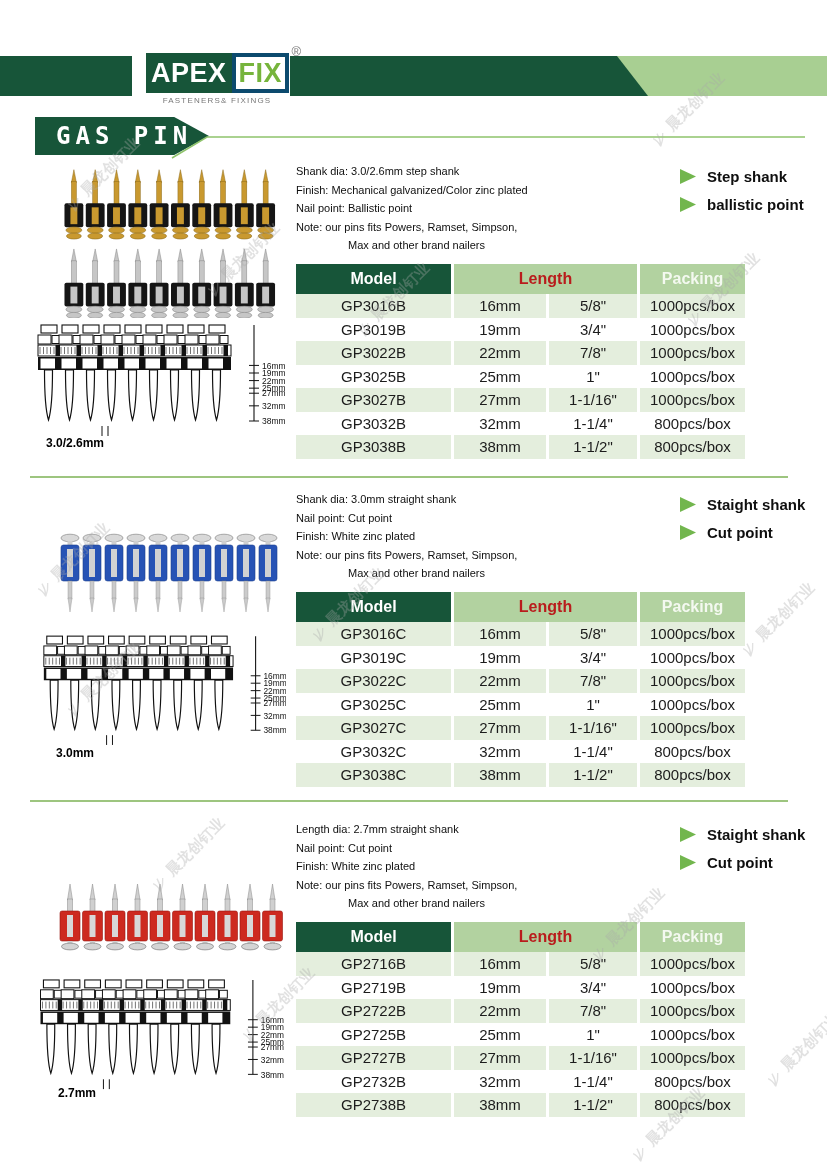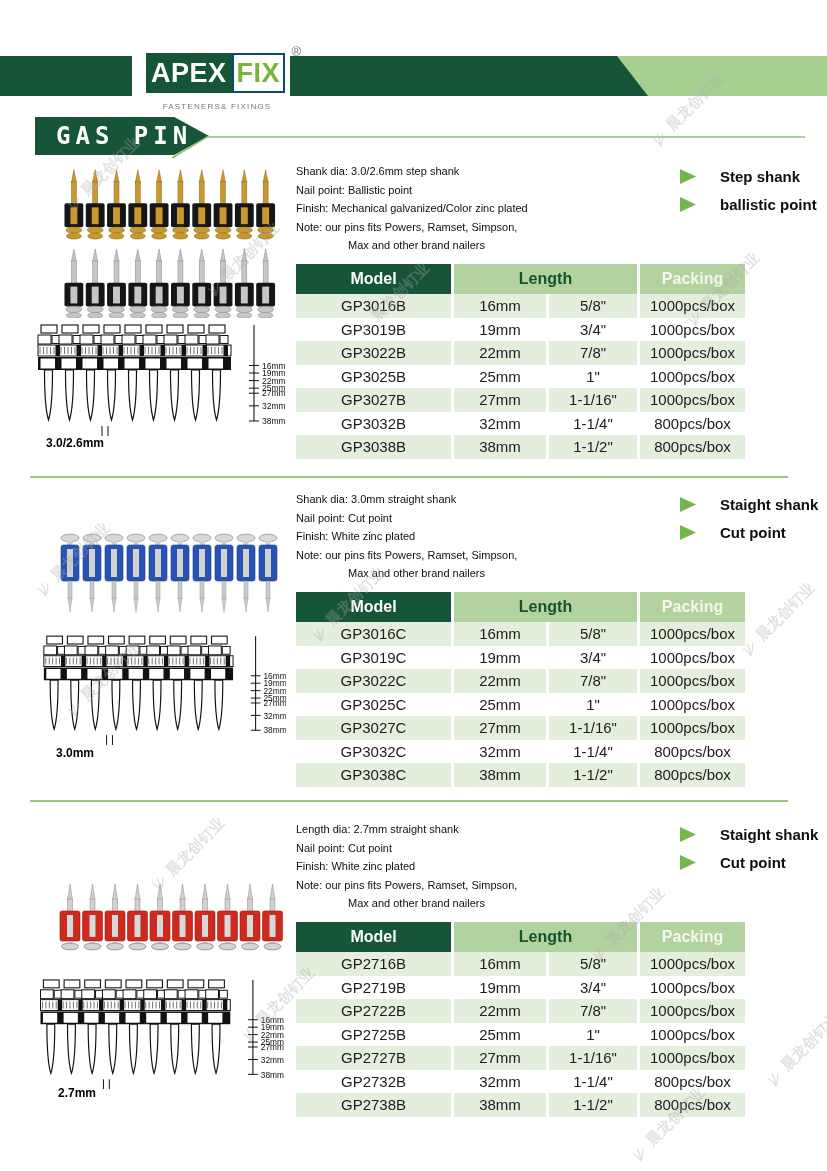--- a/index.html
+++ b/index.html
@@ -18,24 +18,24 @@
 
   
   .bar-left{position:absolute;left:0;top:56px;width:132px;height:40px;background:var(--dg)}
   .bar-right{position:absolute;left:290px;top:56px;width:537px;height:40px;background:var(--lg)}
   .bar-right::before{content:'';position:absolute;inset:0;background:var(--dg);
     clip-path:polygon(0 0,327px 0,358px 100%,0 100%)}
   .logo{position:absolute;left:146px;top:53px;width:142px}
   .logo-row{display:flex;align-items:stretch;height:40px}
   .logo-apex{background:var(--dg);color:#fff;font-weight:bold;font-size:27px;
     display:flex;align-items:center;padding:12px 5px;letter-spacing:.5px}
-  .logo-fix{background:#fff;border:2px solid #0c4a6e;color:#76b43c;font-weight:bold;
+  .logo-fix{background:#fff;border:4px solid #0c4a6e;color:#76b43c;font-weight:bold;
     font-size:27px;display:flex;align-items:center;padding:0 3px;letter-spacing:.5px}
   .logo-reg{position:absolute;right:-13px;top:-9px;color:#777;font-size:13px}
-  .logo-tagline{text-align:center;font-size:8px;color:#777;letter-spacing:1.2px;margin-top:9px;white-space:nowrap}
+  .logo-tagline{text-align:center;font-size:8px;color:#777;letter-spacing:1.2px;margin-top:3px;white-space:nowrap}
 
   
   .banner{position:absolute;left:35px;top:117px;width:174px;height:38px;background:var(--dg);
     clip-path:polygon(0 0,80% 0,100% 50%,80% 100%,0 100%);
     display:flex;align-items:center;padding-left:21px;box-sizing:border-box;
     color:#fff;font-family:"DejaVu Sans Mono",monospace;font-size:24px;font-weight:bold;letter-spacing:5px}
   .banner-line{position:absolute;left:160px;top:128px;width:650px;height:34px}
 
   
   .divider{position:absolute;left:30px;width:758px;height:2px;background:var(--divider)}
@@ -55,31 +55,31 @@
   .sec3 .photo{left:58px;top:62px;width:235px;height:92px}
   .sec3 .diagram{left:32px;top:160px;width:252px;height:118px}
   .sec3 .dia-label{left:58px;top:268px}
   .dia-label{position:absolute;font-weight:bold;font-size:12px;color:#000}
 
   .specs{position:absolute;left:296px;top:2px;font-size:11px;line-height:18.5px;color:#0f0f0f}
   .spec-line{white-space:nowrap}
   .spec-line.indent{padding-left:52px}
 
   .features{position:absolute;left:680px;top:7px}
-  .feature{display:flex;align-items:center;gap:24px;height:19px;margin-bottom:9px}
+  .feature{display:flex;align-items:center;gap:11px;height:19px;margin-bottom:9px}
   .tri{width:16px;height:15px;background:var(--arrow);clip-path:polygon(0 0,100% 50%,0 100%);flex:0 0 auto}
   .feature-label{font-weight:bold;font-size:15px;color:#0f0f0f;white-space:nowrap}
 
   
   .table{position:absolute;left:296px;top:104px;width:449px}
   .thead,.trow{display:grid;grid-template-columns:155px 92px 88px 105px;column-gap:3px}
   .thead{height:30px}
   .th{display:flex;align-items:center;justify-content:center;font-weight:bold;font-size:16px}
   .th-model{background:var(--dg);color:#fff}
-  .th-length{grid-column:2/4;background:var(--th-green);color:#14532d}
+  .th-length{grid-column:2/4;background:var(--th-green);color:#b91c1c}
   .th-packing{background:var(--th-green);color:#f4f9f0}
   .trow{height:23.5px}
   .cell{display:flex;align-items:center;justify-content:center;font-size:15px;color:#1c1c1c;white-space:nowrap}
   .trow:nth-child(odd) .cell{background:var(--row-tint)}
 
   
   .wm{position:absolute;display:flex;align-items:center;gap:3px;color:#a9a9a9;opacity:.34;
     transform:rotate(-45deg);font-size:15px;font-weight:bold;white-space:nowrap;pointer-events:none}
 </style>
 </head>
@@ -353,22 +353,22 @@
       <text x="232" y="86.0421052631579" font-size="8.5" fill="#111" font-family="&quot;Liberation Sans&quot;,sans-serif">32mm</text>
       <line x1="219" y1="98" x2="229" y2="98" stroke="#111" stroke-width="1"></line>
       <text x="232" y="101.2" font-size="8.5" fill="#111" font-family="&quot;Liberation Sans&quot;,sans-serif">38mm</text>
       <line x1="72" y1="103" x2="72" y2="113" stroke="#111" stroke-width="1"></line>
       <line x1="78" y1="103" x2="78" y2="113" stroke="#111" stroke-width="1"></line>
     </svg>
   <div class="dia-label">3.0/2.6mm</div>
   <div class="specs">
 
   <div class="spec-line">Shank dia: 3.0/2.6mm step shank</div>
+      <div class="spec-line">Finish: Mechanical galvanized/Color zinc plated</div>
       <div class="spec-line">Nail point: Ballistic point</div>
-      <div class="spec-line">Finish: Mechanical galvanized/Color zinc plated</div>
       <div class="spec-line">Note: our pins fits Powers, Ramset, Simpson,</div>
       <div class="spec-line indent">Max and other brand nailers</div>
     </div>
   <div class="features">
 
   <div class="feature">
       <span class="tri"></span>
       <span class="feature-label">Step shank</span>
     </div>
       <div class="feature">

